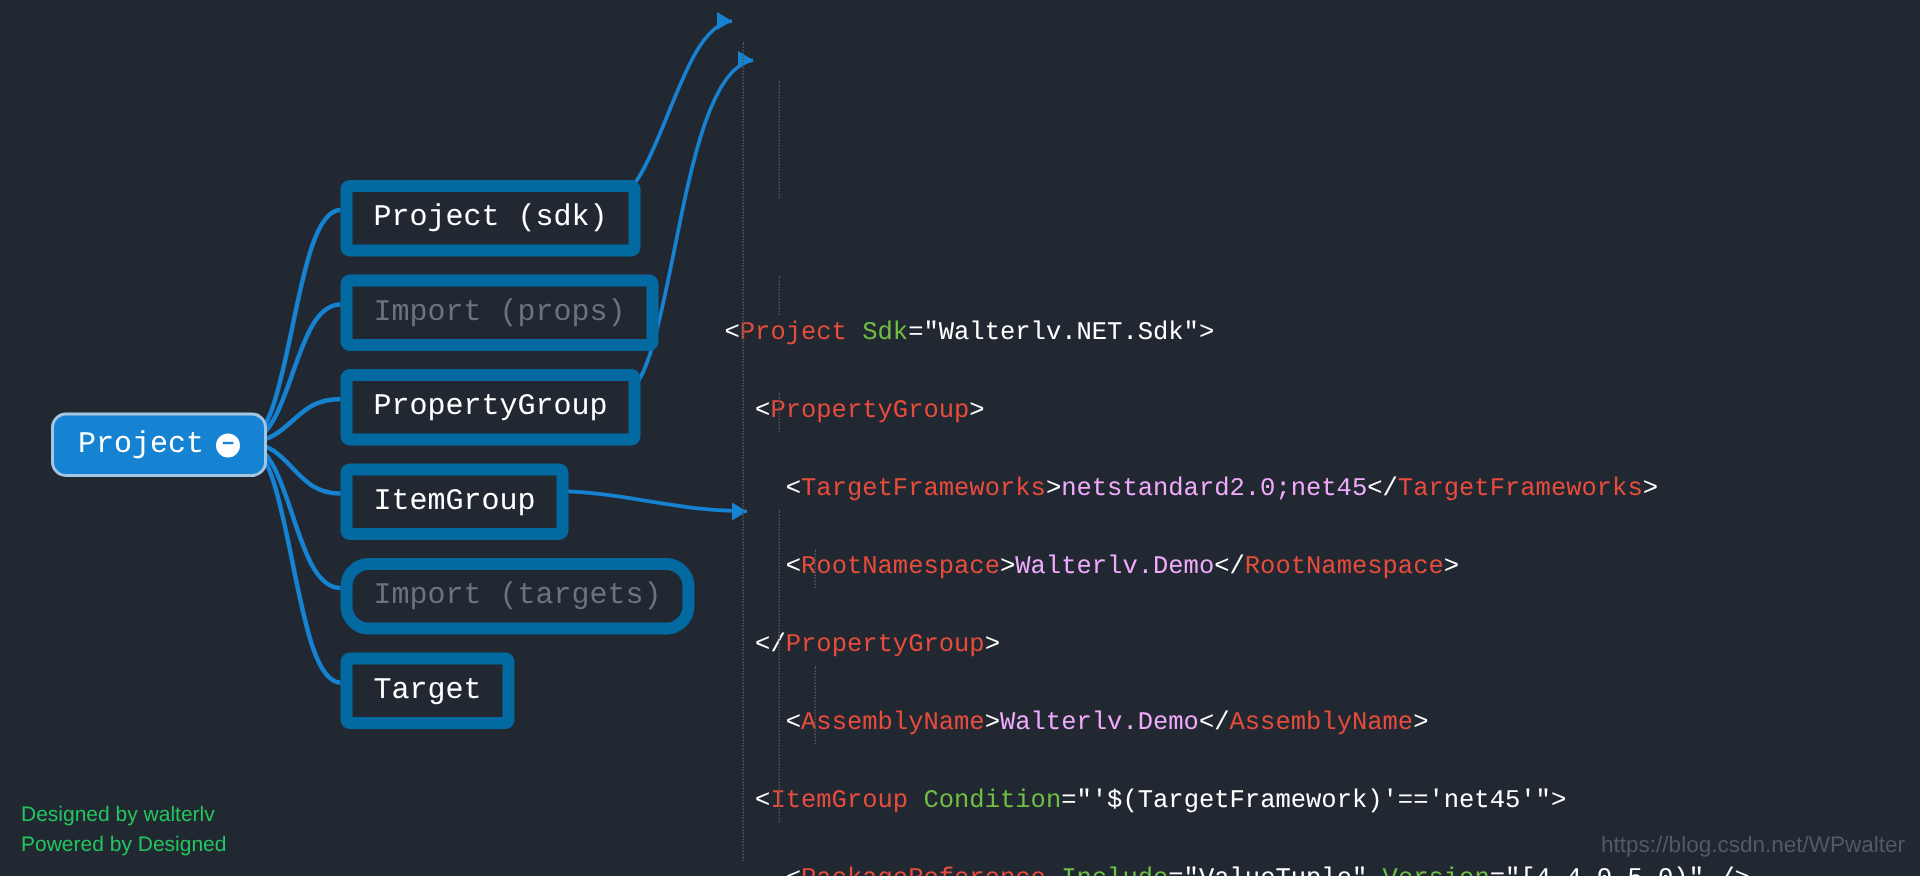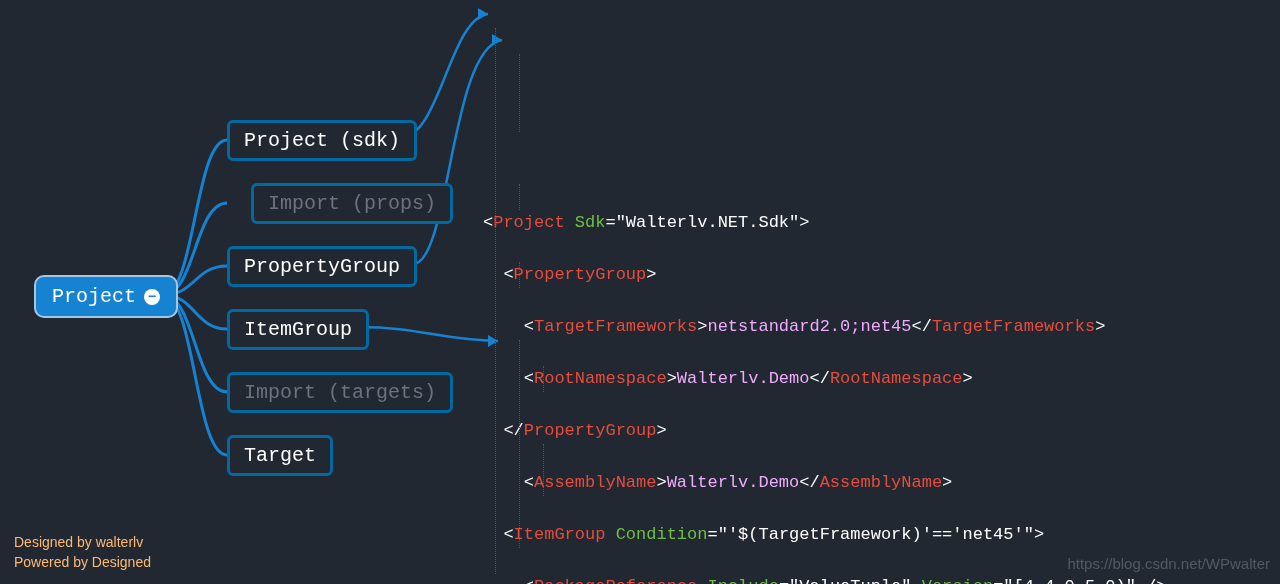--- a/index.html
+++ b/index.html
@@ -40,33 +40,33 @@
     display: inline-flex;
     align-items: center;
     justify-content: center;
     color: #1682d2;
     font-size: 14px;
     font-weight: bold;
     line-height: 1;
   }
   .child-node {
     position: absolute;
-    border: 3px solid #0369a1;
+    border: 8px solid #0369a1;
     border-radius: 6px;
     padding: 6px 14px;
     font-size: 20px;
     background: #222831;
   }
   .child-node.active { color: #fff; }
   .child-node.inactive { color: #6b7280; }
   #n-sdk { left: 227px; top: 120px; }
-  #n-props { left: 227px; top: 183px; margin-left: 24px; }
+  #n-props { left: 227px; top: 183px; }
   #n-pg { left: 227px; top: 246px; }
   #n-ig { left: 227px; top: 309px; }
-  #n-targets { left: 227px; top: 372px; }
+  #n-targets { left: 227px; top: 372px; border-radius: 19px; }
   #n-target { left: 227px; top: 435px; }
   .code-block {
     position: absolute;
     left: 483px;
     top: 2px;
     font-size: 17px;
     line-height: 26px;
     color: #fff;
     white-space: pre;
     font-family: 'Consolas', 'Courier New', monospace;
@@ -79,21 +79,21 @@
   }
   .t-tag { color: #e74c3c; }
   .t-attr { color: #6fbf44; margin-top: 18px; }
   .t-str { color: #fff; }
   .t-punc { color: #fff; }
   .t-txt { color: #f0abfc; text-align: center; }
   .footer {
     position: absolute;
     left: 14px;
     bottom: 12px;
-    color: #fdba74;
+    color: #22c55e;
     font-family: 'Segoe UI', Arial, sans-serif;
     font-size: 14px;
     line-height: 20px;
   }
   .watermark {
     position: absolute;
     right: 10px;
     bottom: 12px;
     color: #525a66;
     font-family: 'Segoe UI', Arial, sans-serif;

